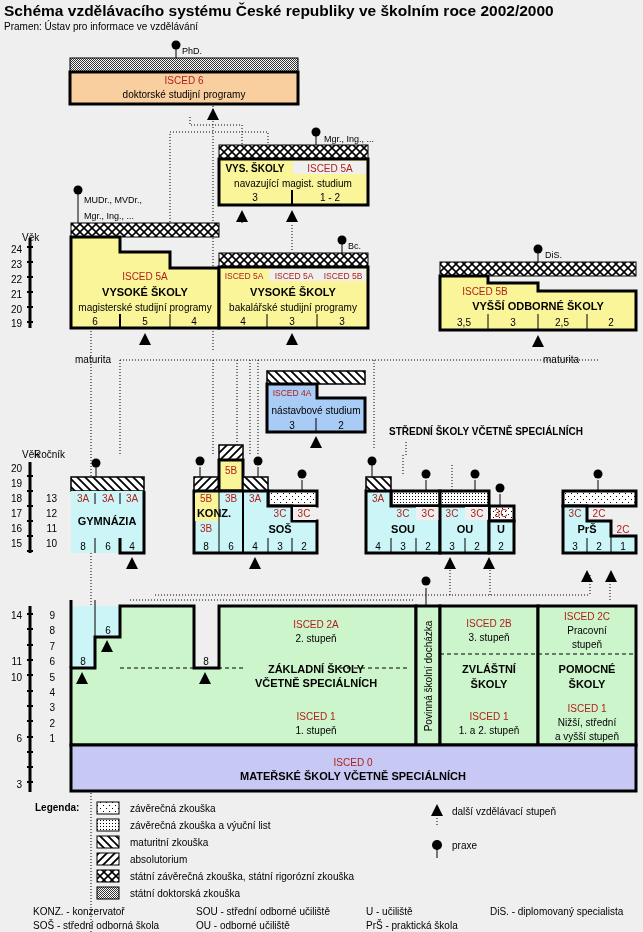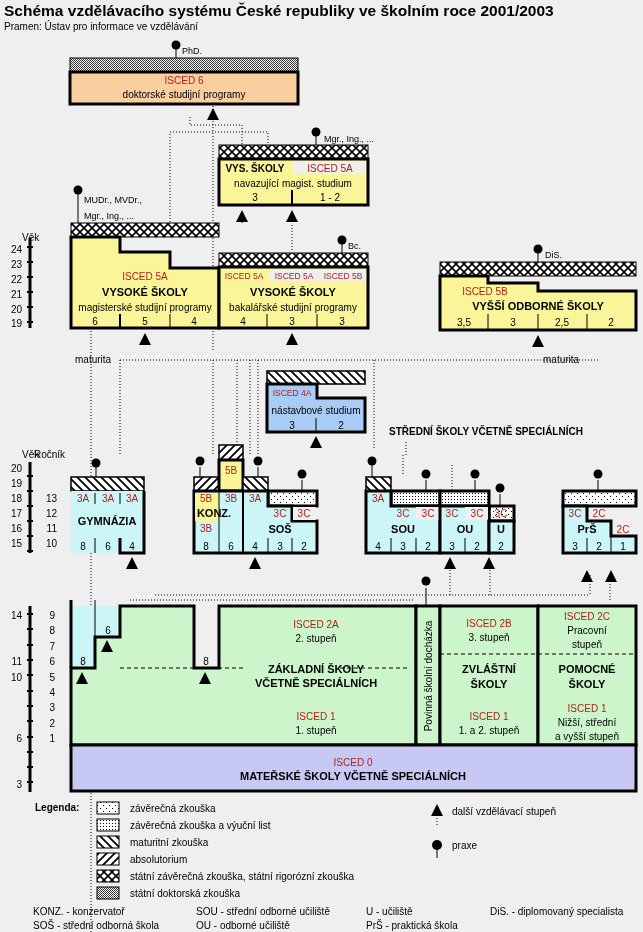--- a/index.html
+++ b/index.html
@@ -7,21 +7,21 @@
   .abs{position:absolute;}
   .title{left:4px;top:2px;font-size:15.5px;font-weight:bold;white-space:nowrap;}
   .source{left:4px;top:21px;font-size:10px;white-space:nowrap;}
   svg text{font-family:"Liberation Sans",sans-serif;}
   .red{fill:#b0201a;}
   .b{font-weight:bold;}
 </style>
 </head>
 <body>
 
-<div class="abs title">Schéma vzdělávacího systému České republiky ve školním roce 2001/2003</div>
+<div class="abs title">Schéma vzdělávacího systému České republiky ve školním roce 2002/2000</div>
 <div class="abs source">Pramen: Ústav pro informace ve vzdělávání</div>
 
 <svg class="abs" style="left:0;top:0" width="643" height="932">
   <defs>
     <pattern id="pGrid" width="2" height="2" patternUnits="userSpaceOnUse">
         <rect width="2" height="2" fill="#fff"></rect>
         <rect width="1" height="1" fill="#333"></rect>
         <rect x="1" y="1" width="1" height="1" fill="#333"></rect>
       </pattern>
     <pattern id="pCross" width="8" height="8" patternUnits="userSpaceOnUse">

